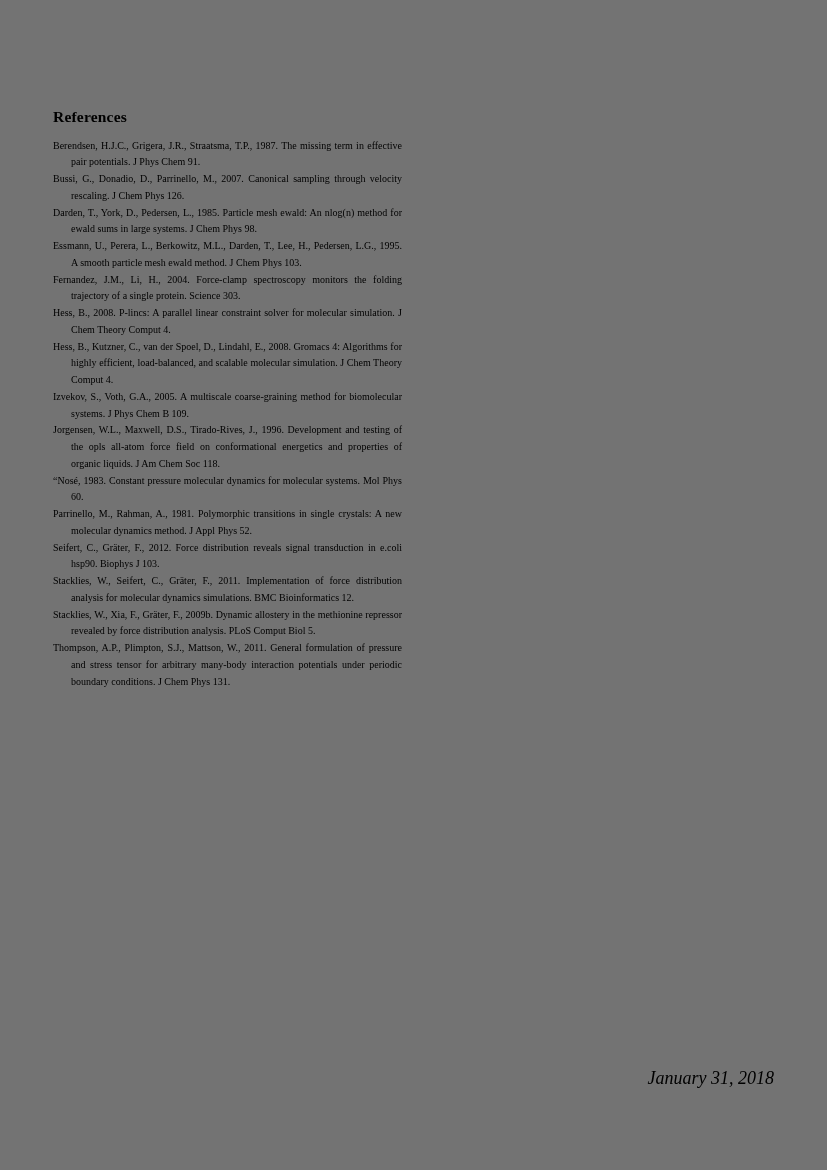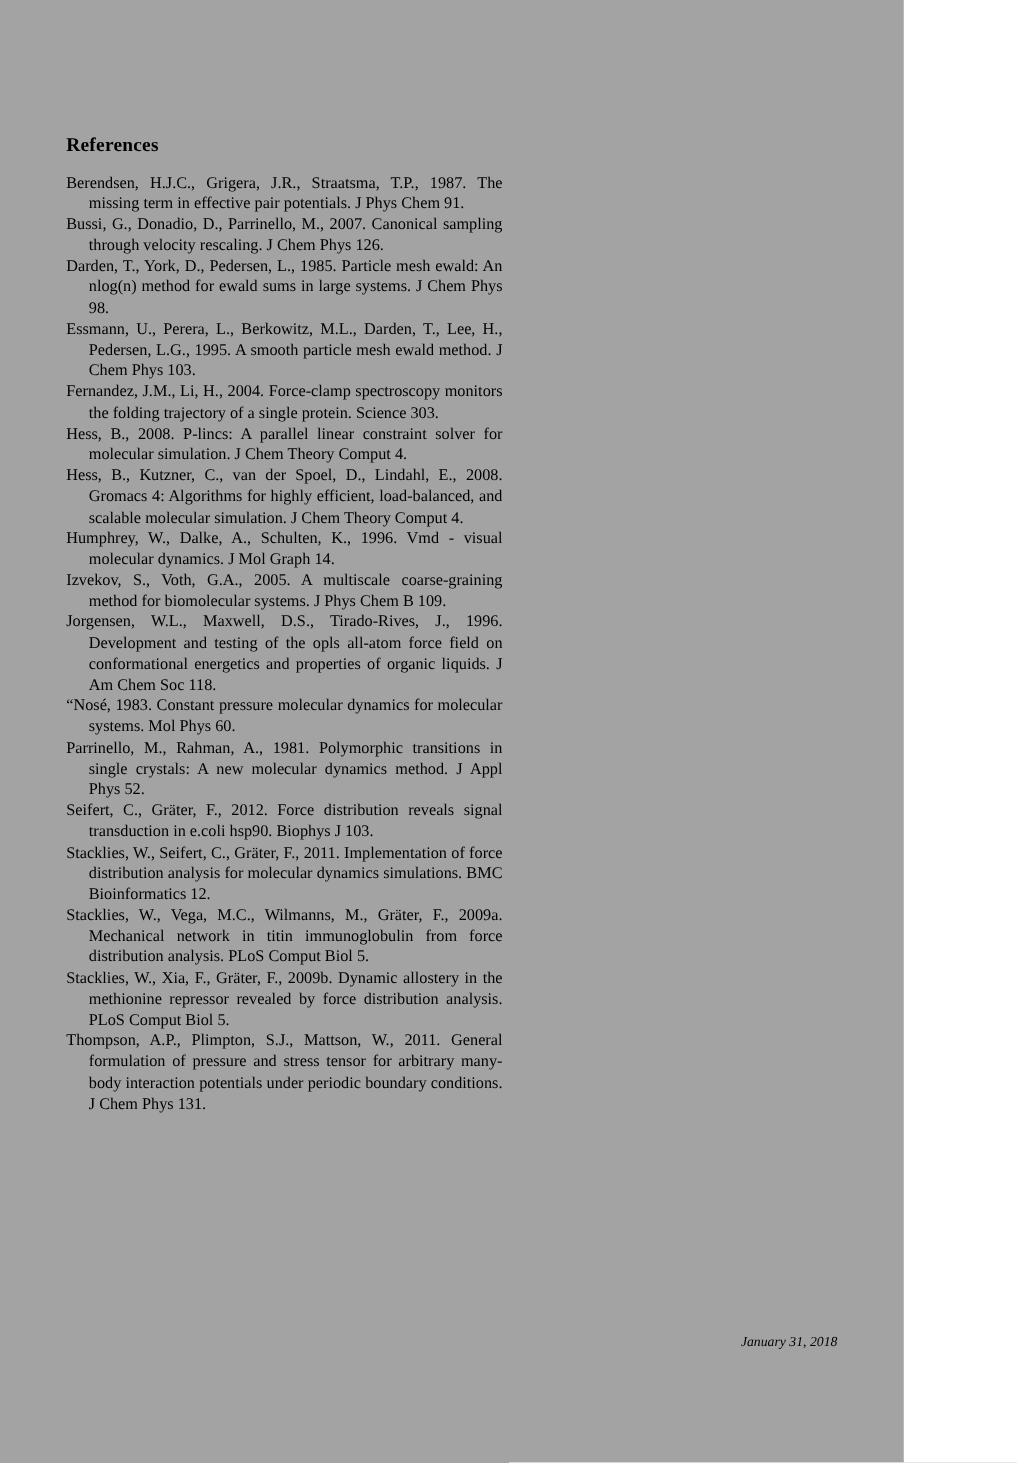--- a/index.html
+++ b/index.html
@@ -12,83 +12,81 @@
     height: 1170px;
     position: relative;
     font-family: "Liberation Serif", "DejaVu Serif", serif;
     color: #000000;
     overflow: hidden;
   }
   .page {
     position: absolute;
     left: 0;
     top: 0;
-    width: 723px;
+    width: 827px;
     height: 1170px;
-    background: #a3a3a3;
+    background: #737373;
   }
   .content {
     position: absolute;
     left: 53px;
     top: 108px;
     width: 349px;
   }
   .section-title {
     font-size: 15.5px;
     font-weight: bold;
     letter-spacing: 0.2px;
     margin: 0 0 12.5px 0;
     line-height: 1.1;
   }
   .bib-list {
     margin: 0;
     padding: 0;
     list-style: none;
   }
   .bib-entry {
-    font-size: 13px;
+    font-size: 10px;
     line-height: 16.75px;
     text-align: justify;
     text-justify: inter-word;
     padding-left: 18px;
     text-indent: -18px;
     margin: 0;
     hyphens: none;
     -webkit-hyphens: none;
   }
   .footer-date {
     position: absolute;
     right: 53px;
     top: 1068px;
-    font-size: 11px;
+    font-size: 18px;
     font-style: italic;
     text-align: center;
     white-space: nowrap;
   }
 </style>
 </head>
 <body>
 
 <div class="page">
   <div class="content">
     <h2 class="section-title">References</h2>
     <ul class="bib-list">
         <li class="bib-entry">Berendsen, H.J.C., Grigera, J.R., Straatsma, T.P., 1987. The missing term in effective pair potentials. J Phys Chem 91.</li>
         <li class="bib-entry">Bussi, G., Donadio, D., Parrinello, M., 2007. Canonical sampling through velocity rescaling. J Chem Phys 126.</li>
         <li class="bib-entry">Darden, T., York, D., Pedersen, L., 1985. Particle mesh ewald: An nlog(n) method for ewald sums in large systems. J Chem Phys 98.</li>
         <li class="bib-entry">Essmann, U., Perera, L., Berkowitz, M.L., Darden, T., Lee, H., Pedersen, L.G., 1995. A smooth particle mesh ewald method. J Chem Phys 103.</li>
         <li class="bib-entry">Fernandez, J.M., Li, H., 2004. Force-clamp spectroscopy monitors the folding trajectory of a single protein. Science 303.</li>
         <li class="bib-entry">Hess, B., 2008. P-lincs: A parallel linear constraint solver for molecular simulation. J Chem Theory Comput 4.</li>
         <li class="bib-entry">Hess, B., Kutzner, C., van der Spoel, D., Lindahl, E., 2008. Gromacs 4: Algorithms for highly efficient, load-balanced, and scalable molecular simulation. J Chem Theory Comput 4.</li>
-        <li class="bib-entry">Humphrey, W., Dalke, A., Schulten, K., 1996. Vmd - visual molecular dynamics. J Mol Graph 14.</li>
         <li class="bib-entry">Izvekov, S., Voth, G.A., 2005. A multiscale coarse-graining method for biomolecular systems. J Phys Chem B 109.</li>
         <li class="bib-entry">Jorgensen, W.L., Maxwell, D.S., Tirado-Rives, J., 1996. Development and testing of the opls all-atom force field on conformational energetics and properties of organic liquids. J Am Chem Soc 118.</li>
         <li class="bib-entry">“Nosé, 1983. Constant pressure molecular dynamics for molecular systems. Mol Phys 60.</li>
         <li class="bib-entry">Parrinello, M., Rahman, A., 1981. Polymorphic transitions in single crystals: A new molecular dynamics method. J Appl Phys 52.</li>
         <li class="bib-entry">Seifert, C., Gräter, F., 2012. Force distribution reveals signal transduction in e.coli hsp90. Biophys J 103.</li>
         <li class="bib-entry">Stacklies, W., Seifert, C., Gräter, F., 2011. Implementation of force distribution analysis for molecular dynamics simulations. BMC Bioinformatics 12.</li>
-        <li class="bib-entry">Stacklies, W., Vega, M.C., Wilmanns, M., Gräter, F., 2009a. Mechanical network in titin immunoglobulin from force distribution analysis. PLoS Comput Biol 5.</li>
         <li class="bib-entry">Stacklies, W., Xia, F., Gräter, F., 2009b. Dynamic allostery in the methionine repressor revealed by force distribution analysis. PLoS Comput Biol 5.</li>
         <li class="bib-entry">Thompson, A.P., Plimpton, S.J., Mattson, W., 2011. General formulation of pressure and stress tensor for arbitrary many-body interaction potentials under periodic boundary conditions. J Chem Phys 131.</li>
       </ul>
   </div>
   <div class="footer-date">January 31, 2018</div>
 </div>
 
 </body></html>

